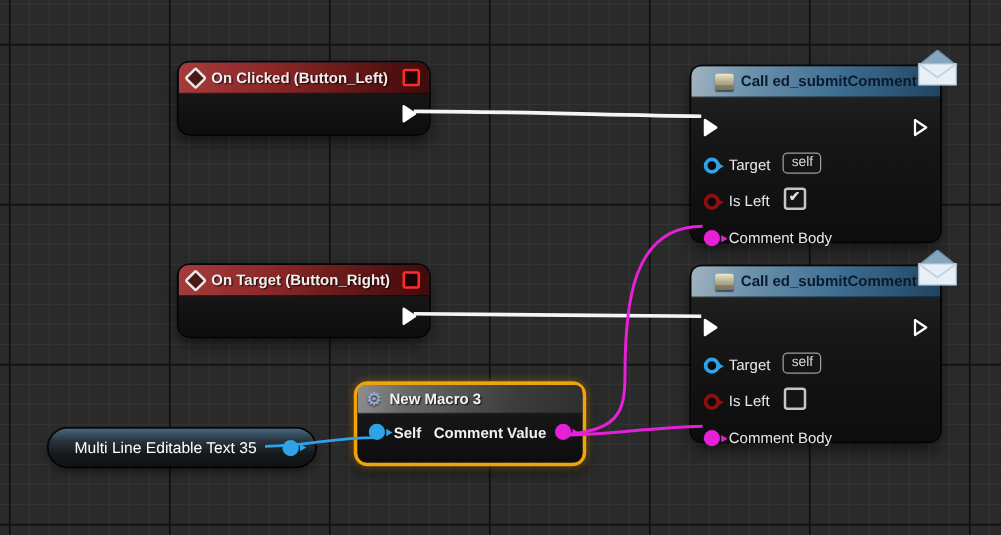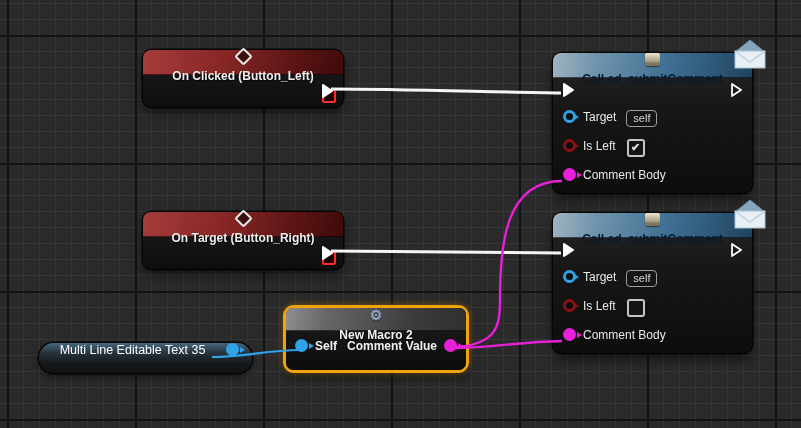--- a/index.html
+++ b/index.html
@@ -16,38 +16,38 @@
     background-position:7px 0,0 35px,7px 0,3px 3px;
   }
   .wires{position:absolute;left:0;top:0;z-index:6;pointer-events:none;}
   .node{
     position:absolute;z-index:2;border-radius:9px;
     background:linear-gradient(to bottom, rgba(38,38,38,.97) 0%, rgba(22,22,22,.97) 40%, rgba(12,12,12,.97) 100%);
     box-shadow:0 6px 12px rgba(0,0,0,.55), 0 0 0 1.5px #060606;
   }
   .hdr{height:24px;display:flex;align-items:center;gap:6px;padding:0 7px;
        border-radius:8px 8px 0 0;font-weight:bold;font-size:12px;
-       border-bottom:1px solid rgba(0,0,0,.6);flex-direction:column;}
+       border-bottom:1px solid rgba(0,0,0,.6);}
   .hdr-red{background:linear-gradient(100deg,#a63c3c 0%,#8a2727 38%,#511010 85%,#3f0b0b 100%);
            color:#f2eded;text-shadow:1px 1px 1px rgba(0,0,0,.8);}
   .hdr-blue{background:linear-gradient(100deg,#a2b4c0 0%,#6f94ad 22%,#3f6f93 58%,#1f4460 100%);
-            color:#0a1a2b;}
+            color:#0a1a2b;justify-content:center;}
   .hdr-gray{background:linear-gradient(100deg,#8f8f8f 0%,#686868 22%,#3c3c3c 70%,#2f2f2f 100%);
             color:#f2f2f2;text-shadow:1px 1px 1px rgba(0,0,0,.7);}
   .diamond{width:9px;height:9px;transform:rotate(45deg);border:2px solid #ece8e8;
            background:rgba(20,5,5,.6);border-radius:2px;flex:none;}
   .delegate{margin-left:auto;width:10px;height:10px;border:2px solid #ff2a2a;
             border-radius:2px;background:#1c0404;flex:none;}
   .fnicon{width:15px;height:13px;border-radius:2px;flex:none;
           background:linear-gradient(to bottom,#efe9cf 0%,#cfc7a8 28%,#b0a88a 55%,#938b6e 100%);
           box-shadow:inset 0 -4px 0 rgba(0,0,0,.18), 0 1px 1px rgba(0,0,0,.5);}
   .gear{font-size:14px;line-height:14px;color:#93aacb;flex:none;
         text-shadow:0 1px 1px rgba(0,0,0,.7);}
   .nbody{padding-top:4px;}
-  .row{height:29px;display:flex;align-items:flex-start;padding:0 10px;gap:7px;
+  .row{height:29px;display:flex;align-items:flex-end;padding:0 10px;gap:7px;
        color:#e8e8e8;font-size:12px;}
   .exec-row{height:28px;justify-content:space-between;padding:0 8px;}
   .evt-body{height:32px;display:flex;align-items:center;justify-content:flex-end;padding:0 8px;}
   .execp{flex:none;}
   .pin{position:relative;border-radius:50%;flex:none;}
   .pin::after{content:"";position:absolute;left:calc(100% + 1px);top:50%;
      transform:translateY(-50%);border-left:5px solid var(--c);
      border-top:3.5px solid transparent;border-bottom:3.5px solid transparent;}
   .ringblue{width:7px;height:7px;border:3px solid #2fa2e8;background:#0b0b0b;--c:#2fa2e8;}
   .ringred{width:7px;height:7px;border:3px solid #8d1010;background:#0b0b0b;--c:#8d1010;}
@@ -61,21 +61,21 @@
   .env{position:absolute;left:180px;top:-13px;z-index:3;}
   .sel{position:absolute;left:283px;top:305px;width:180px;height:62px;z-index:2;
        border:3px solid #f0a30a;border-radius:11px;
        box-shadow:0 0 7px rgba(240,163,10,.4),0 5px 10px rgba(0,0,0,.5);}
   .macro{position:absolute;left:0;top:0;right:0;bottom:0;border-radius:7px;box-shadow:none;}
   .macro .hdr{height:22px;border-radius:6px 6px 0 0;}
   .macro-row{height:29px;display:flex;align-items:center;justify-content:space-between;
              padding:0 9px;color:#f0f0f0;font-size:12px;font-weight:bold;}
   .pingroup{display:flex;align-items:center;gap:7px;}
   .varnode{position:absolute;left:39px;top:343px;width:194px;height:30px;z-index:2;
-    border-radius:15px;display:flex;align-items:flex-start;padding:0 13px 0 6px;
+    border-radius:15px;display:flex;align-items:center;padding:0 13px 0 6px;
     color:#fff;font-size:12.5px;
     background:linear-gradient(to bottom,#44697f 0%,#28343d 32%,#15181b 68%,#101214 100%);
     box-shadow:0 4px 8px rgba(0,0,0,.5),0 0 0 1.5px #060606;}
   .varlabel{flex:1;text-align:center;margin-right:6px;}
 </style>
 </head>
 <body>
 
 <div class="canvas">
 
@@ -186,21 +186,21 @@
         <span class="pin solidmag"></span>
         <span>Comment Body</span>
       </div>
     </div>
   </div>
 
   <div class="sel">
     <div class="node macro">
       <div class="hdr hdr-gray">
         <span class="gear">⚙</span>
-        <span>New Macro 2</span>
+        <span>New Macro 3</span>
       </div>
       <div class="macro-row">
         <span class="pingroup">
           <span class="pin solidblue"></span>
           <span>Self</span>
         </span>
         <span class="pingroup">
           <span>Comment Value</span>
           <span class="pin solidmag"></span>
         </span>

